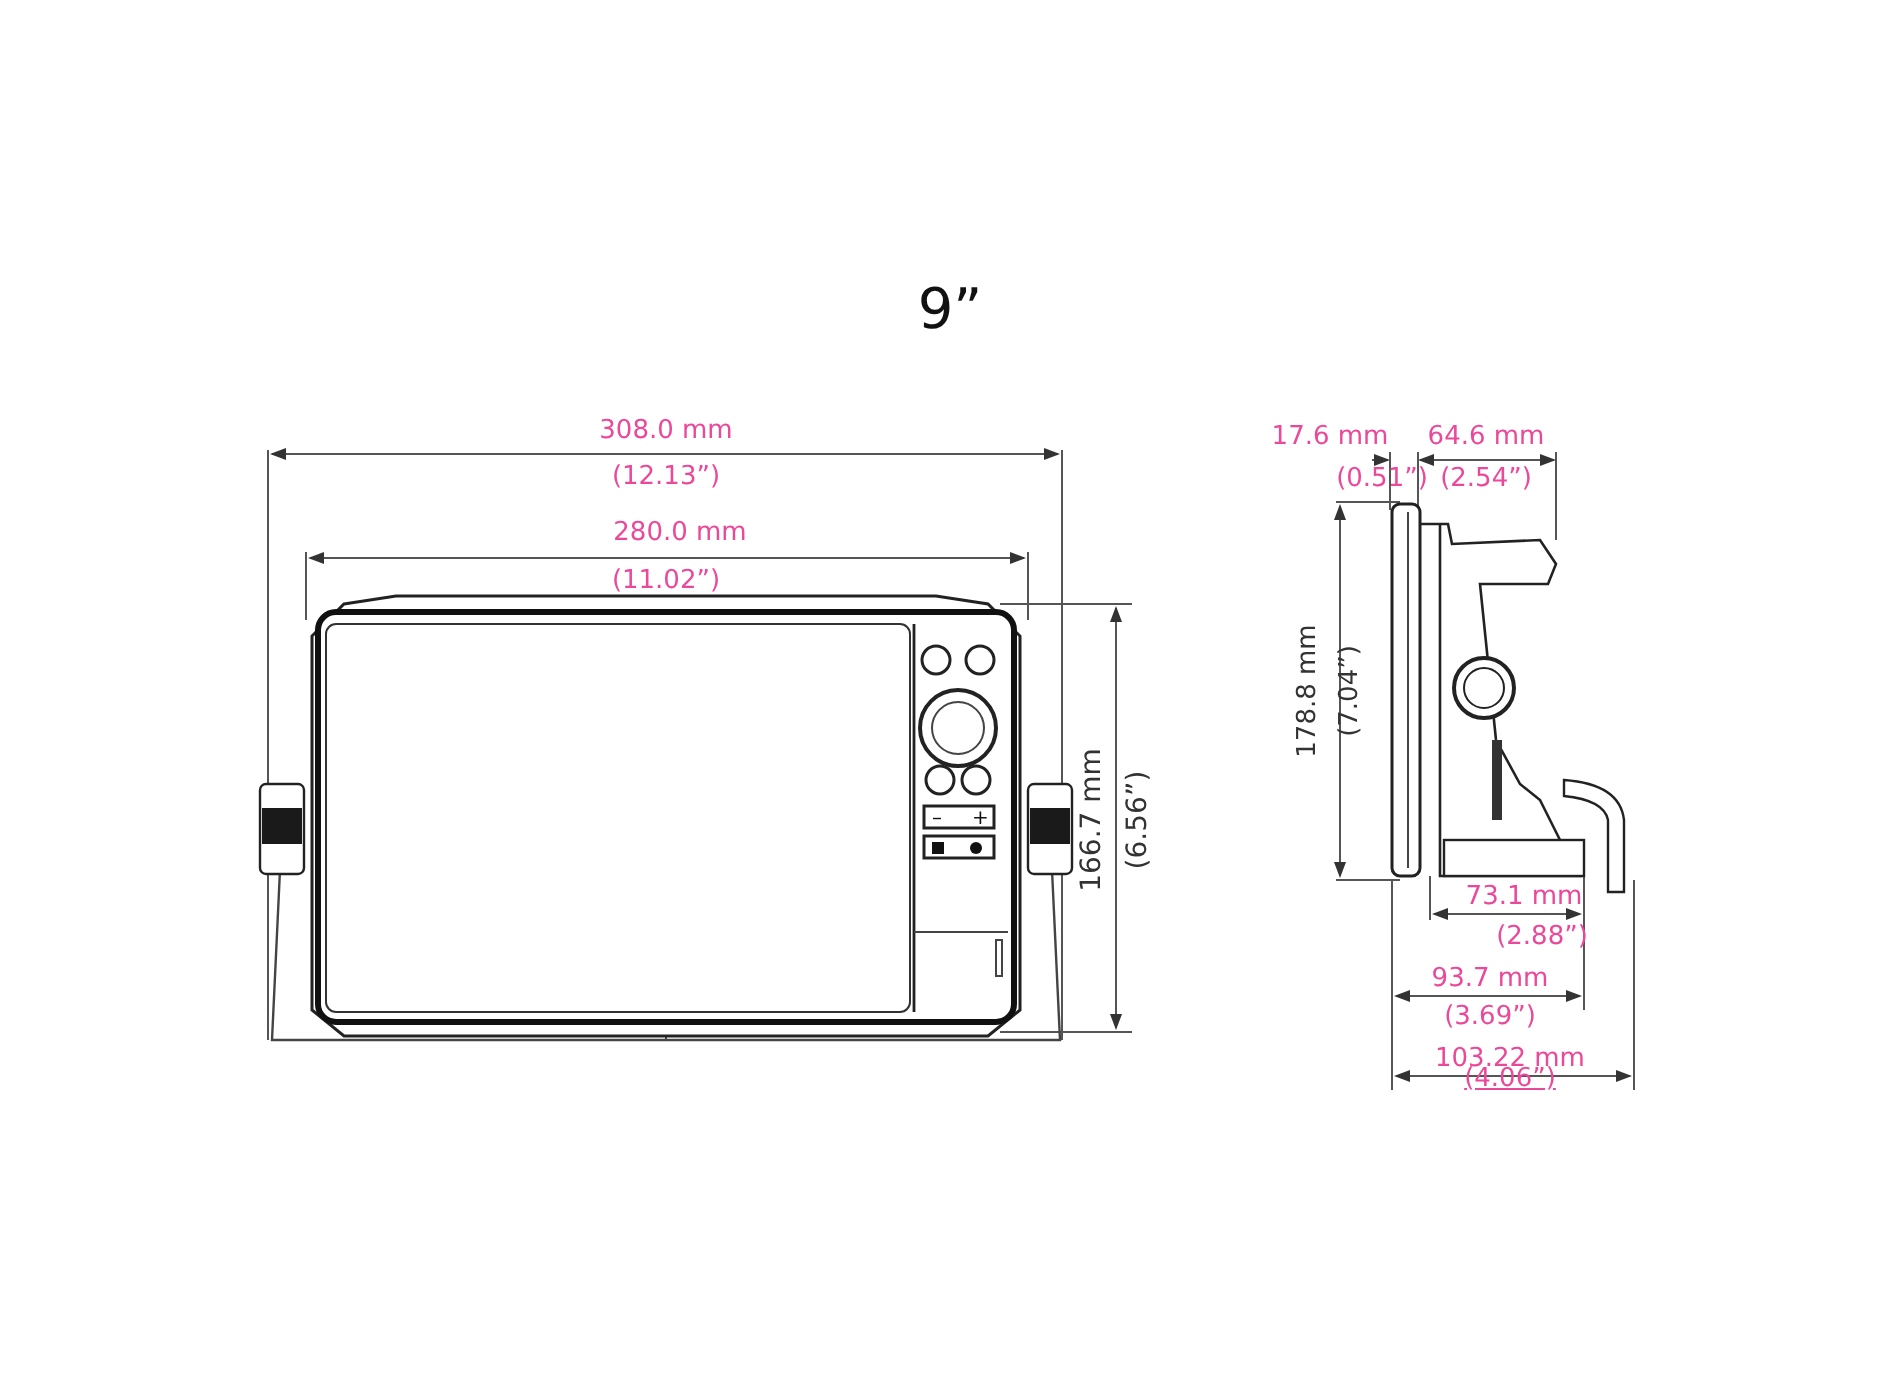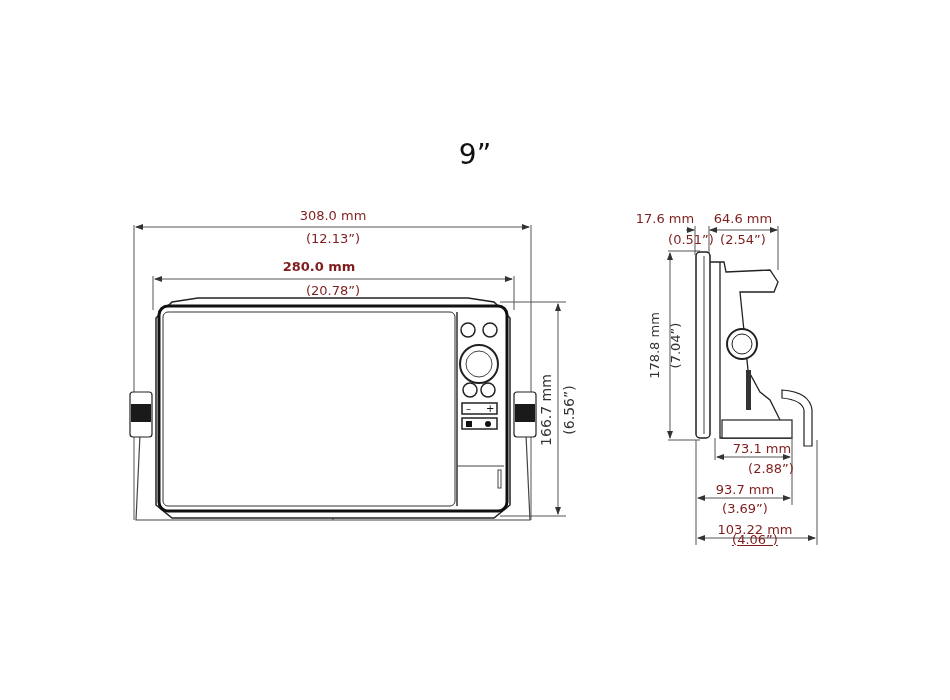--- a/index.html
+++ b/index.html
@@ -1,18 +1,18 @@
 <!DOCTYPE html>
 <html><head>
 <meta charset="utf-8">
 <style>
   html, body { margin:0; padding:0; background:#ffffff; }
   body { width:950px; height:700px; position:relative; overflow:hidden; font-family:"DejaVu Sans", sans-serif; }
   .title { position:absolute; left:0; width:950px; top:138px; text-align:center; font-size:28px; color:#111; font-family:"DejaVu Sans", sans-serif; }
-  .lbl { position:absolute; font-size:13px; color:#7f1d1d; white-space:nowrap; text-align:center; font-family:"DejaVu Sans", sans-serif; }
+  .lbl { position:absolute; font-size:13px; color:#ec4899; white-space:nowrap; text-align:center; font-family:"DejaVu Sans", sans-serif; }
   svg { position:absolute; left:0; top:0; }
   .vlbl { position:absolute; font-size:14px; color:#333; white-space:nowrap; transform-origin:center center; transform:rotate(-90deg); font-family:"DejaVu Sans", sans-serif; }
 </style>
 </head>
 <body>
 
 <div class="title">9”</div>
 
 <svg width="950" height="700">
   <defs>
@@ -97,22 +97,22 @@
     <circle cx="742" cy="344" r="15" stroke-width="2"></circle>
     <circle cx="742" cy="344" r="10" stroke-width="1"></circle>
     <rect x="746" y="370" width="5" height="40" fill="#333" stroke="none"></rect>
     <path d="M782,390 Q810,392 812,410 L812,446 L804,446 L804,410 Q802,400 782,398 Z" stroke-width="1.2"></path>
     <rect x="722" y="420" width="70" height="18" fill="#fff" stroke-width="1.2"></rect>
   </g>
 </svg>
 
 <div class="lbl" style="left:283px;top:208px;width:100px;">308.0 mm</div>
 <div class="lbl" style="left:283px;top:231px;width:100px;">(12.13”)</div>
-<div class="lbl" style="left:269px;top:259px;width:100px;font-weight:bold;">280.0 mm</div>
-<div class="lbl" style="left:283px;top:283px;width:100px;">(20.78”)</div>
+<div class="lbl" style="left:290px;top:259px;width:100px;">280.0 mm</div>
+<div class="lbl" style="left:283px;top:283px;width:100px;">(11.02”)</div>
 <div class="vlbl" style="left:496px;top:402px;width:100px;text-align:center;">166.7 mm</div>
 <div class="vlbl" style="left:519px;top:402px;width:100px;text-align:center;">(6.56”)</div>
 
 <div class="lbl" style="left:630px;top:211px;width:70px;">17.6 mm</div>
 <div class="lbl" style="left:656px;top:232px;width:70px;">(0.51”)</div>
 <div class="lbl" style="left:708px;top:211px;width:70px;">64.6 mm</div>
 <div class="lbl" style="left:708px;top:232px;width:70px;">(2.54”)</div>
 <div class="vlbl" style="left:614px;top:338px;width:80px;text-align:center;font-size:13px;">178.8 mm</div>
 <div class="vlbl" style="left:635px;top:338px;width:80px;text-align:center;font-size:13px;">(7.04”)</div>
 <div class="lbl" style="left:722px;top:441px;width:80px;">73.1 mm</div>

